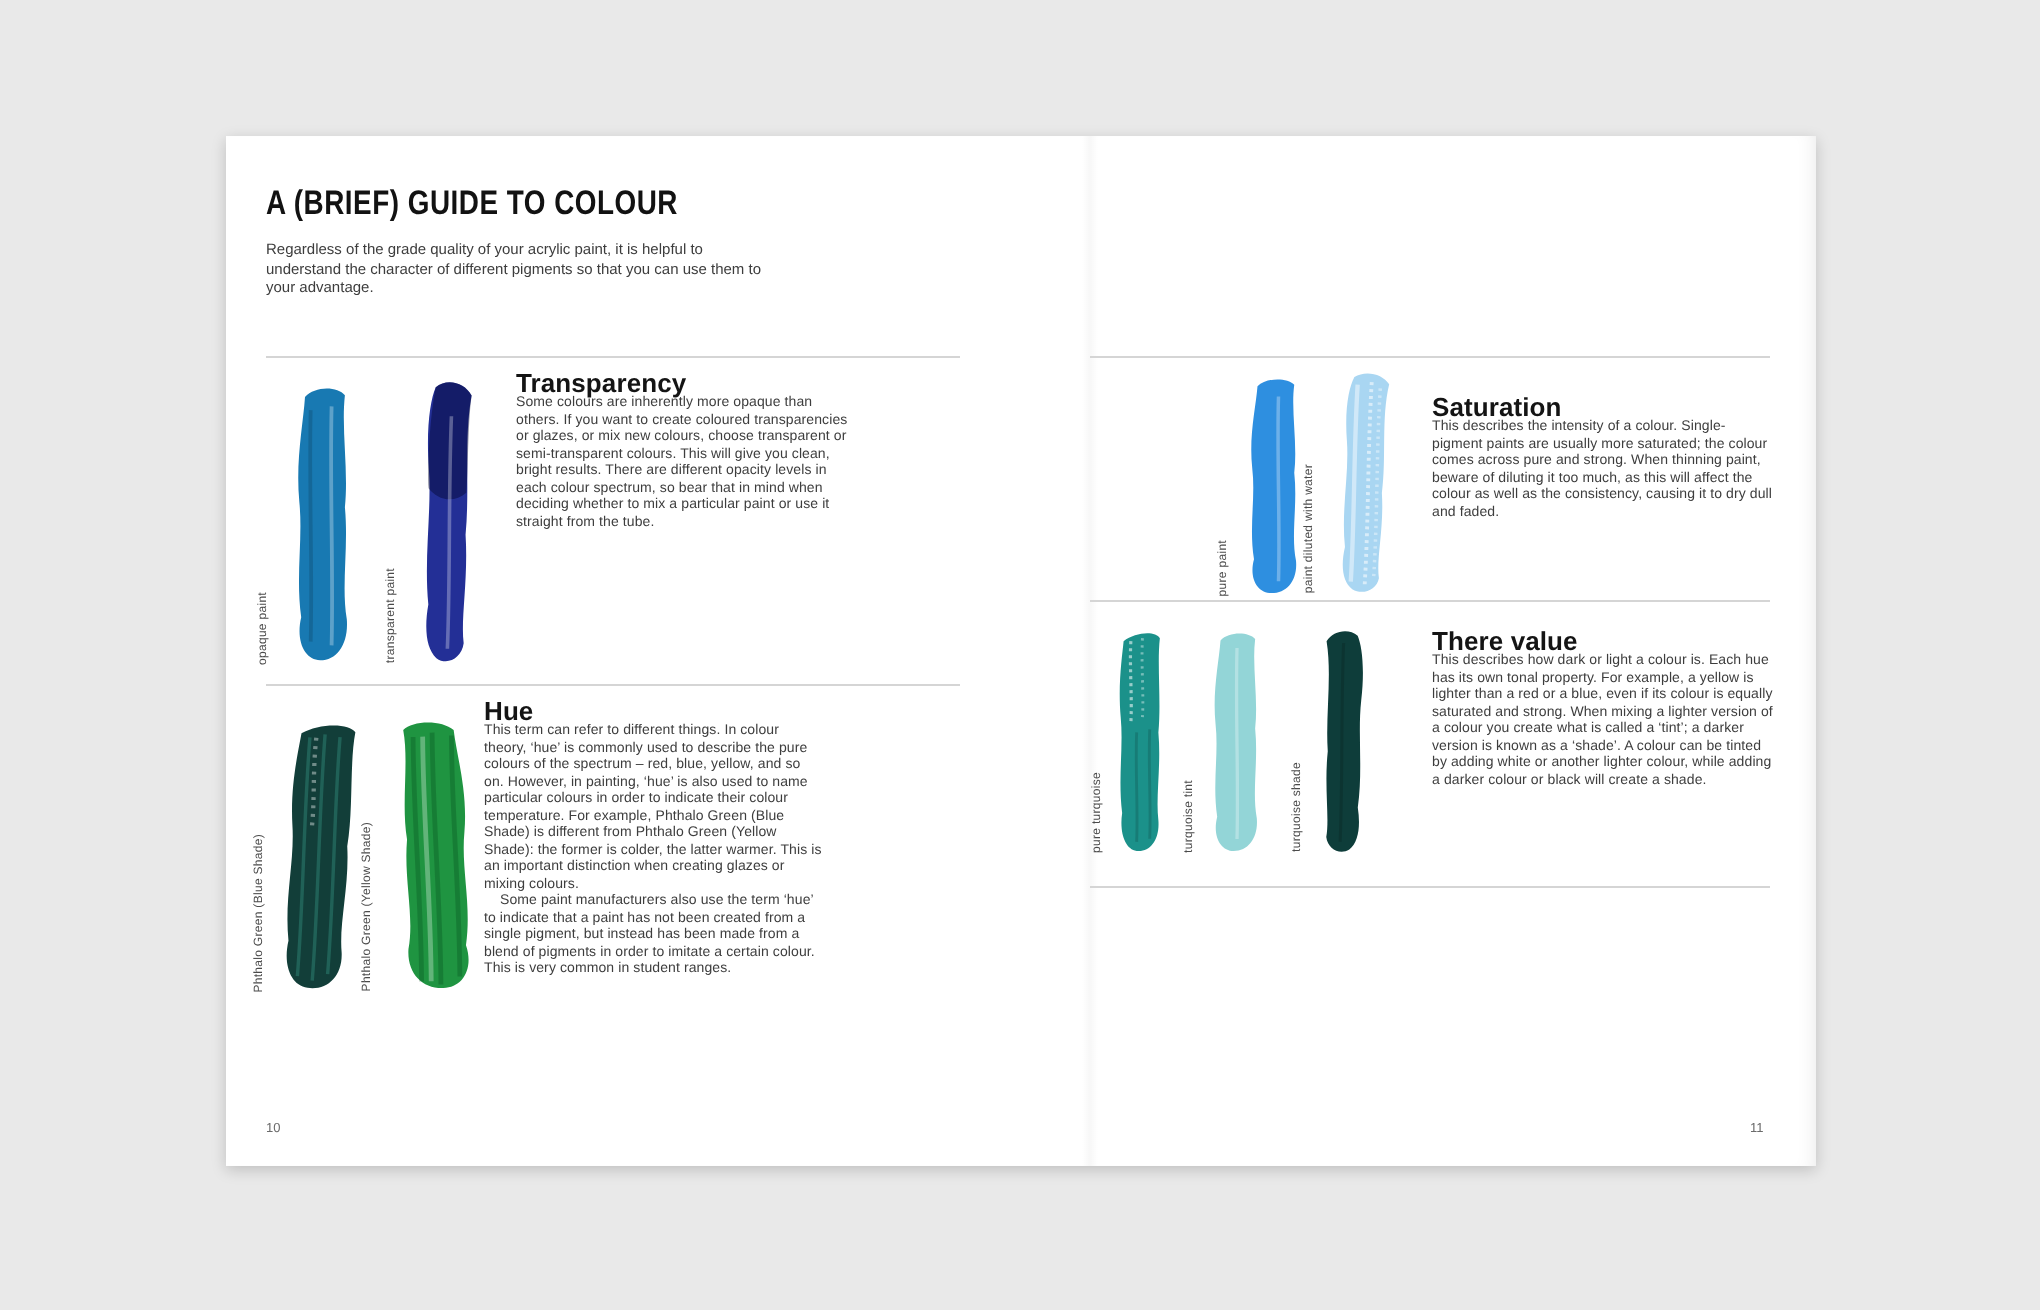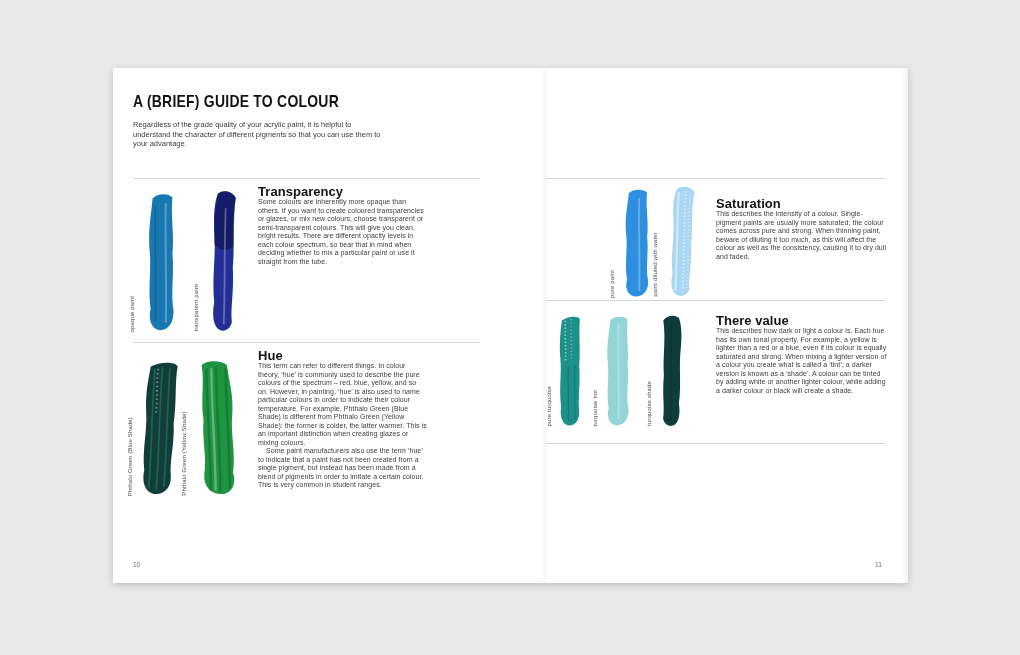--- a/index.html
+++ b/index.html
@@ -97,21 +97,21 @@
     <div class="swatch" style="left:80px;top:291px;width:48px;height:137px;transform:rotate(-2deg);">
       <svg viewBox="0 0 40 150" preserveAspectRatio="none">
         <path transform="translate(40,0) scale(-1,1)" d="M10,7 C15,1 27,1 31,6 C29,24 33,46 31,66 C33,88 29,108 32,126 C33,139 27,148 18,148 C10,148 5,138 8,125 C5,103 9,83 7,63 C5,41 9,22 10,7 Z" fill="#1f9441"></path>
         <path class="tex-dkgreen" d="M13,10 C12,55 14,100 13,144"></path>
         <path class="tex-dkgreen" d="M21,8 C20,55 22,100 21,146"></path>
         <path class="tex-dkgreen" d="M29,10 C28,50 30,95 29,142"></path>
         <path class="tex-light" d="M17,10 C16,55 18,100 17,144"></path>
       </svg>
     </div>
 
-    <div class="col-text" style="left:145px;top:283px;width:170px;">
+    <div class="col-text" style="left:129px;top:283px;width:170px;">
       <h3>Hue</h3>
       <p>This term can refer to different things. In colour theory, ‘hue’ is commonly used to describe the pure colours of the spectrum – red, blue, yellow, and so on. However, in painting, ‘hue’ is also used to name particular colours in order to indicate their colour temperature. For example, Phthalo Green (Blue Shade) is different from Phthalo Green (Yellow Shade): the former is colder, the latter warmer. This is an important distinction when creating glazes or mixing colours.</p>
       <p class="indent">Some paint manufacturers also use the term ‘hue’ to indicate that a paint has not been created from a single pigment, but instead has been made from a blend of pigments in order to imitate a certain colour. This is very common in student ranges.</p>
     </div>
 
     <div class="pnum" style="left:20px;top:493px;">10</div>
   </div>
 
   <div class="fold"></div>
 

